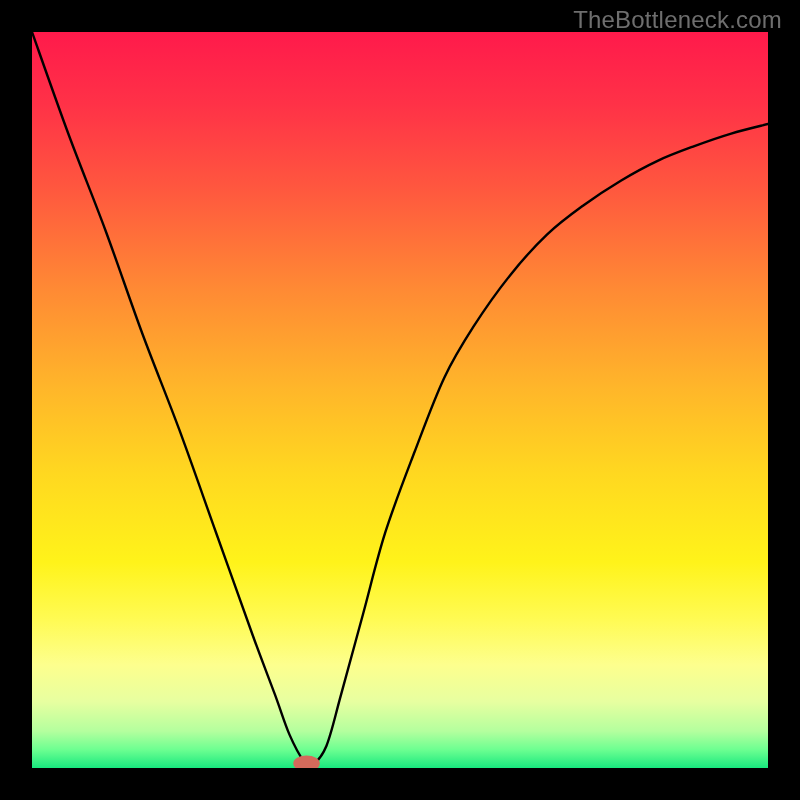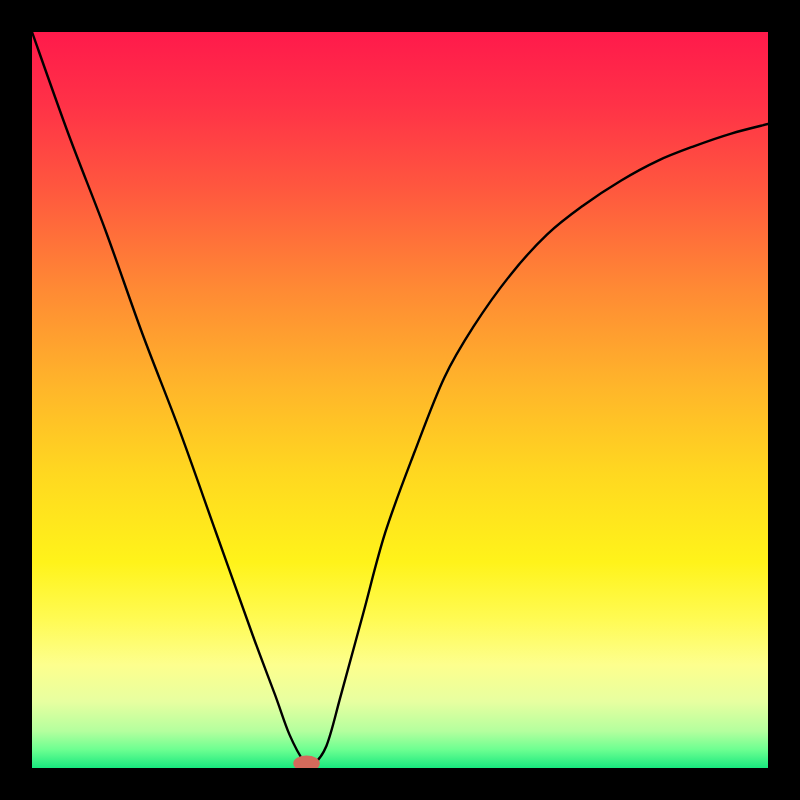--- a/index.html
+++ b/index.html
@@ -35,20 +35,21 @@
     letter-spacing: 0.2px;
     user-select: none;
   }
   svg { display: block; }
 </style>
 </head>
 <body>
 
 <div class="frame">
 
+  <div class="watermark">TheBottleneck.com</div>
 
   <div class="plot">
     <svg id="svg" width="736" height="736" viewBox="0 0 736 736">
       <defs>
         <linearGradient id="bg-grad" x1="0" y1="0" x2="0" y2="1">
             <stop offset="0%" stop-color="#ff1a4b"></stop>
             <stop offset="10%" stop-color="#ff3247"></stop>
             <stop offset="22%" stop-color="#ff5a3e"></stop>
             <stop offset="35%" stop-color="#ff8a34"></stop>
             <stop offset="48%" stop-color="#ffb52a"></stop>

